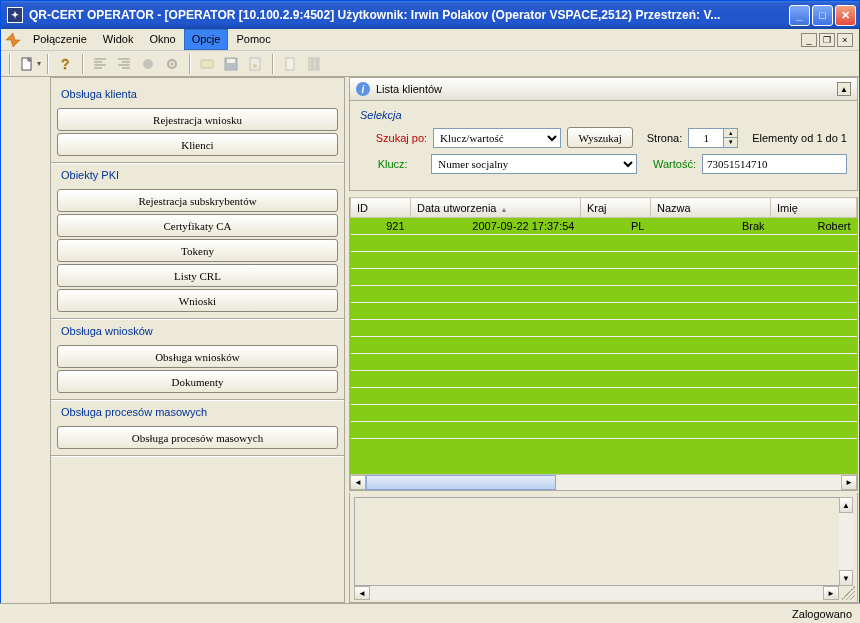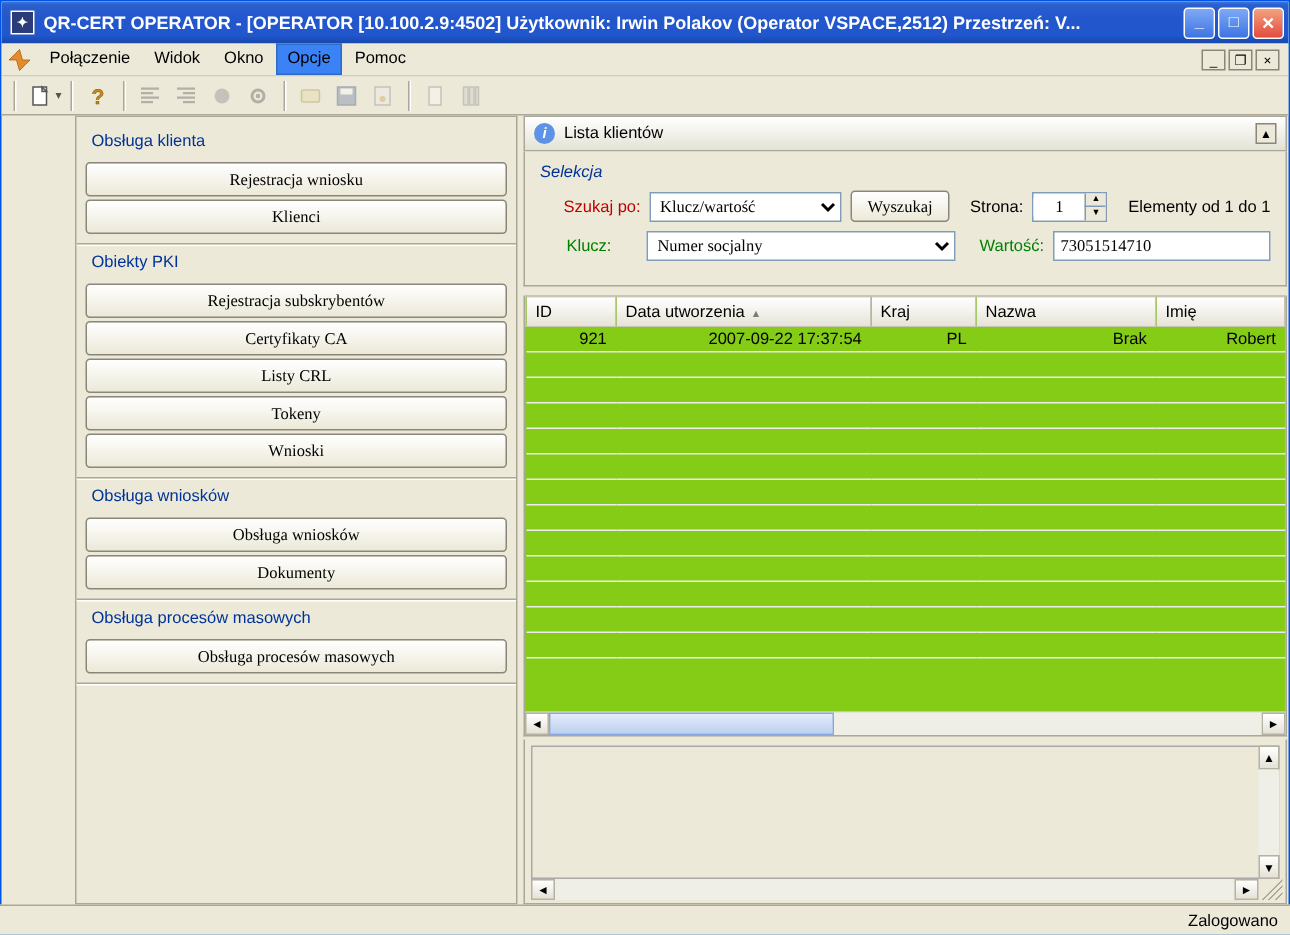--- a/index.html
+++ b/index.html
@@ -194,22 +194,22 @@
 
   <div class="sidebar">
     <div class="sb-group-title">Obsługa klienta</div>
     <button class="sb-btn">Rejestracja wniosku</button>
     <button class="sb-btn">Klienci</button>
     <div class="sb-hr"></div>
 
     <div class="sb-group-title">Obiekty PKI</div>
     <button class="sb-btn">Rejestracja subskrybentów</button>
     <button class="sb-btn">Certyfikaty CA</button>
+    <button class="sb-btn">Tokeny</button>
     <button class="sb-btn">Listy CRL</button>
-    <button class="sb-btn">Tokeny</button>
     <button class="sb-btn">Wnioski</button>
     <div class="sb-hr"></div>
 
     <div class="sb-group-title">Obsługa wniosków</div>
     <button class="sb-btn">Obsługa wniosków</button>
     <button class="sb-btn">Dokumenty</button>
     <div class="sb-hr"></div>
 
     <div class="sb-group-title">Obsługa procesów masowych</div>
     <button class="sb-btn">Obsługa procesów masowych</button>

